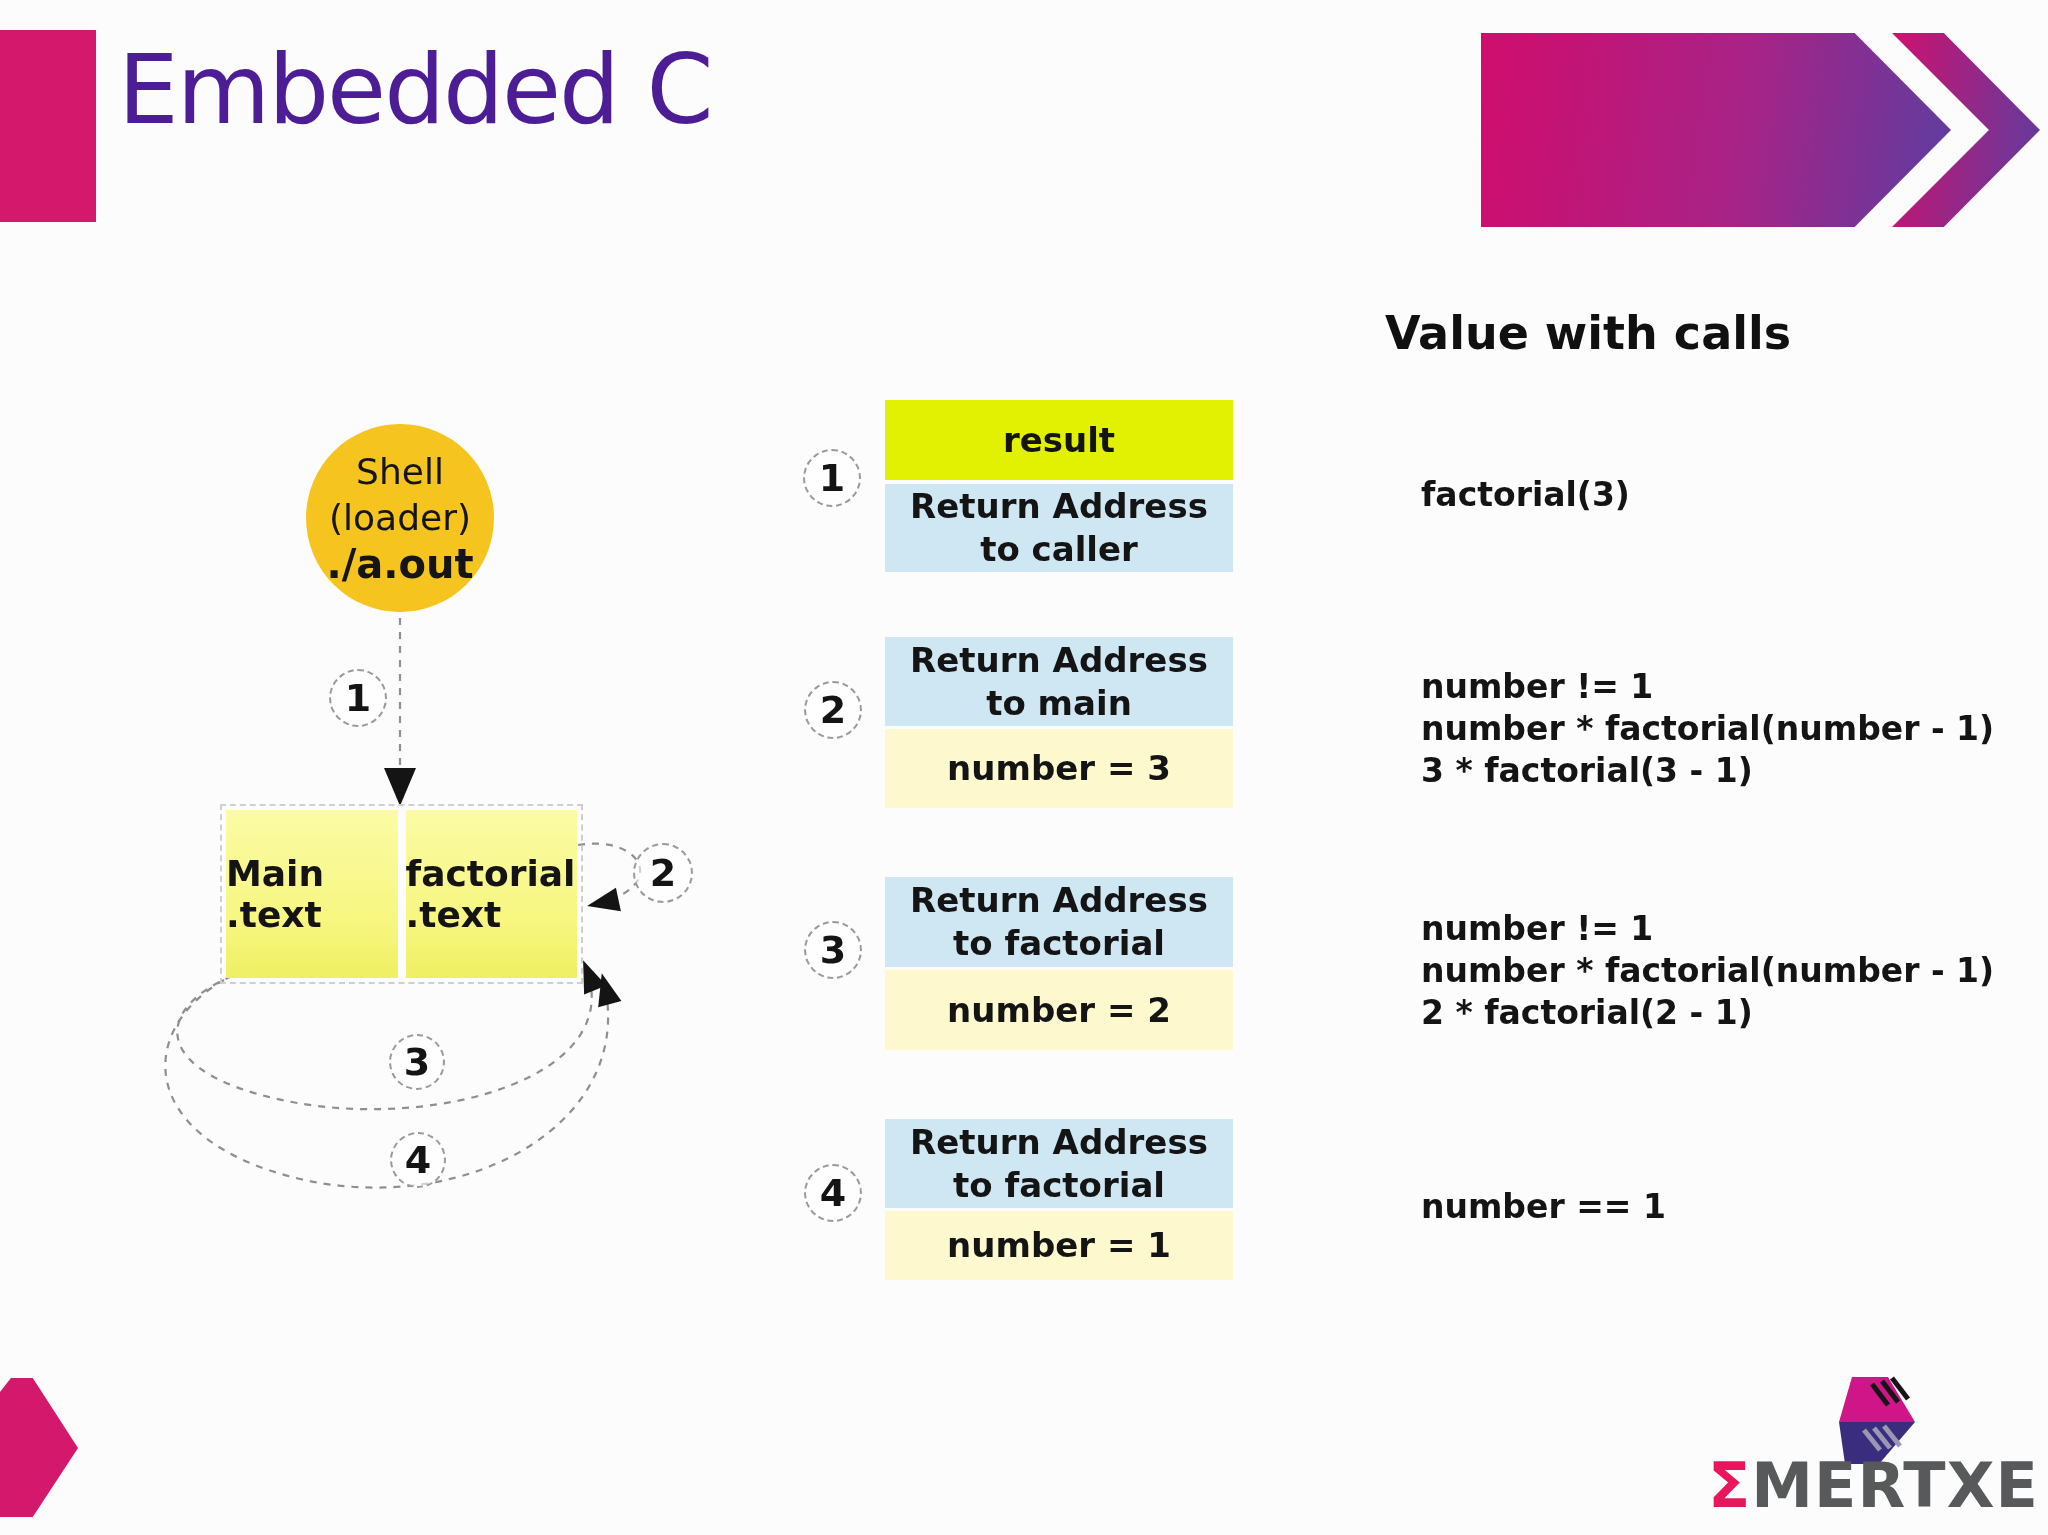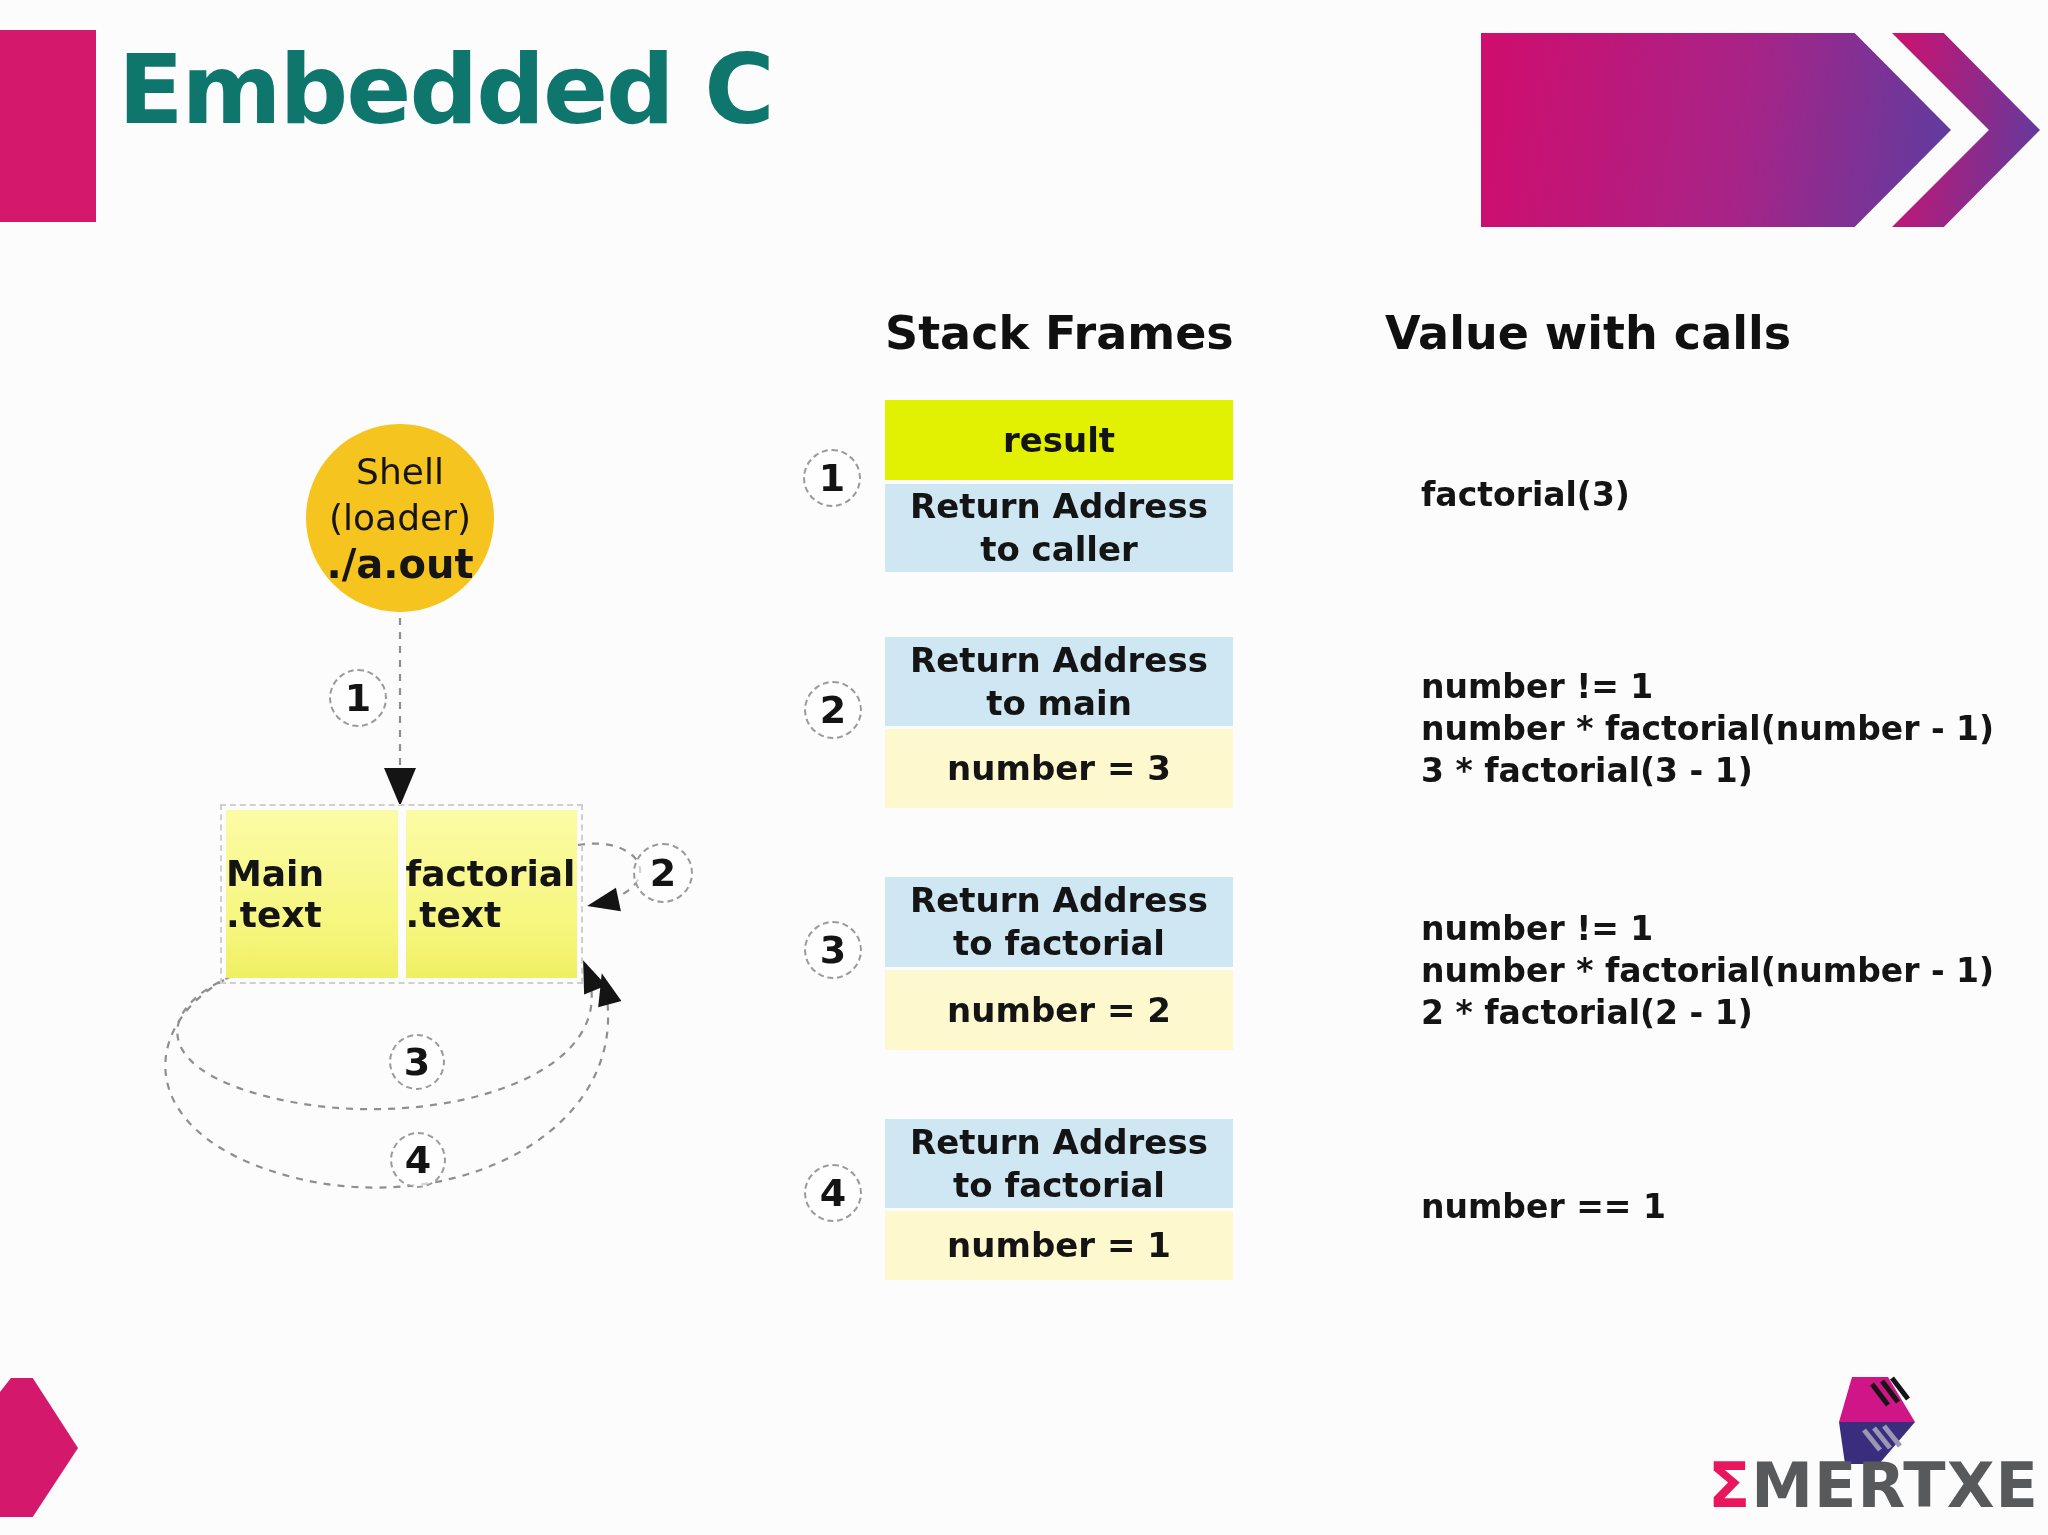--- a/index.html
+++ b/index.html
@@ -4,21 +4,21 @@
 <style>
   html,body{margin:0;padding:0;background:#ffffff;}
   #canvas{
     position:relative;width:2048px;height:1535px;overflow:hidden;
     background:#fcfcfc;font-family:"DejaVu Sans","Liberation Sans",sans-serif;color:var(--ink,#111);
   }
   .abs{position:absolute;}
 
   
   .accent-bar{left:0;top:30px;width:96px;height:192px;background:var(--accent-pink);}
-  .title{left:118px;top:34px;font-size:96px;font-weight:700;letter-spacing:-2px;color:#0f766e;white-space:nowrap;}
+  .title{left:118px;top:34px;font-size:96px;font-weight:400;letter-spacing:-2px;color:#4c1d95;white-space:nowrap;}
   .subtitle{left:120px;top:160px;font-size:48px;font-weight:400;letter-spacing:2px;color:#161616;white-space:nowrap;}
   .grad-arrow{
     left:1481px;top:33px;width:470px;height:194px;
     background:linear-gradient(98deg,var(--grad-start) 0%,#a82387 55%,var(--grad-end) 100%);
     -webkit-clip-path:polygon(0 0,79.5% 0,100% 50%,79.5% 100%,0 100%);
     clip-path:polygon(0 0,79.5% 0,100% 50%,79.5% 100%,0 100%);
   }
   .grad-chevron{
     left:1892px;top:33px;width:148px;height:194px;
     background:linear-gradient(98deg,#cf116e 0%,var(--grad-end) 100%);
@@ -108,21 +108,20 @@
   <div class="abs code-wrap">
     <div class="code-box">Main .text</div>
     <div class="code-box">factorial .text</div>
   </div>
 
   <div class="abs num-circle" style="left:329px;top:669px;width:58px;height:58px;">1</div>
   <div class="abs num-circle" style="left:633px;top:843px;width:60px;height:60px;">2</div>
   <div class="abs num-circle" style="left:389px;top:1034px;width:56px;height:56px;">3</div>
   <div class="abs num-circle" style="left:390px;top:1132px;width:56px;height:56px;">4</div>
 
-  <div class="abs col-heading stack-heading">Stack Frames</div>
 
   <div class="abs srow result" style="top:400px;height:80px;">
     <span>result</span>
   </div>
   <div class="abs srow return" style="top:484px;height:88px;">
     <span>Return Address</span>
     <span>to caller</span>
   </div>
 
   <div class="abs srow return" style="top:637px;height:89px;">

